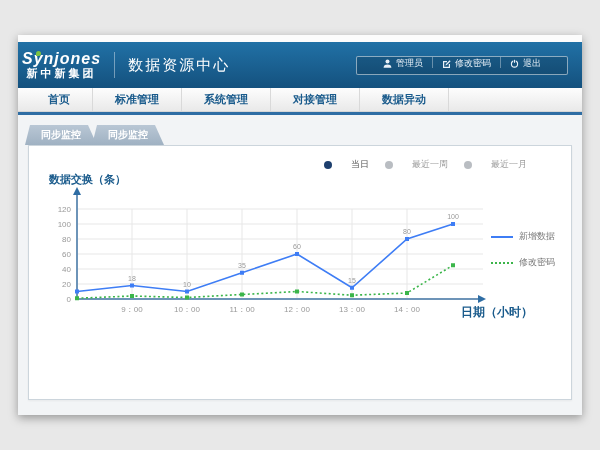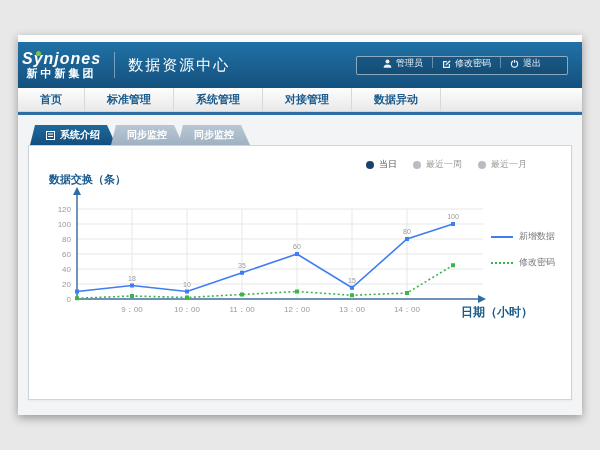--- a/index.html
+++ b/index.html
@@ -23,41 +23,41 @@
   .user-pill { margin-left:auto; margin-right:14px; display:flex; align-items:flex-start;
                border:1px solid rgba(255,255,255,.5); background:rgba(0,0,0,.14);
                border-radius:2px; height:19px; padding:0 17px; }
   .pill-item { display:flex; align-items:center; gap:4px; color:#e9f1f8; font-size:9px;
                padding:0 9px; cursor:pointer; white-space:nowrap; }
   .pill-sep { width:1px; height:11px; background:rgba(255,255,255,.35); }
   .pill-item svg { display:block; }
 
   
   .nav { height:24px; background:linear-gradient(#fdfdfd,#e9e9e9); display:flex;
-         border-bottom:1px solid #d6d6d6; }
+         border-bottom:1px solid #d6d6d6; padding-left:8px; }
   .nav-item { padding:0 22px; display:flex; align-items:center; font-size:11px; font-weight:bold;
               color:#1a5b8c; border-right:1px solid #d9d9d9; cursor:pointer; }
   .nav-underline { height:3px; background:#2e6da4; }
 
   
   .content { position:relative; height:300px; background:#f2f4f6; }
 
   .tabs { position:absolute; left:12px; top:10px; display:flex; height:20px; }
   .tab { height:20px; color:#fff; font-size:10px; font-weight:bold; padding:0 16px;
          display:flex; align-items:center; gap:5px; cursor:pointer;
          clip-path:polygon(0 100%, 5px 0, calc(100% - 9px) 0, 100% 100%); }
   .tab.active { background:linear-gradient(#1f699c,#134f7d); }
   .tab.inactive { background:linear-gradient(#b9c7d5,#9fb1c2); margin-left:-5px; }
   .tab-icon { flex:0 0 auto; }
 
   .panel { position:absolute; left:10px; right:10px; top:30px; height:255px;
            background:#fff; border:1px solid #ccd5dc; box-shadow:0 1px 2px rgba(0,0,0,.05); }
 
   .radio-group { position:absolute; right:44px; top:12px; display:flex; gap:16px; align-items:center; }
-  .radio { display:flex; align-items:center; gap:5px; font-size:9px; color:#9a9a9a; cursor:pointer; }
+  .radio { display:flex; align-items:center; gap:19px; font-size:9px; color:#9a9a9a; cursor:pointer; }
   .radio .dot { width:8px; height:8px; border-radius:50%; background:#b9bdc2; }
   .radio.selected .dot { background:#1d3f6e; }
   .radio.selected span { color:#555; }
 
   .ylabel { position:absolute; left:20px; top:26px; font-size:11px; font-weight:bold; color:#1a5b8c;font-family:Liberation Serif, serif; }
   #chart-svg { position:absolute; left:14px; top:38px; }
   .xlabel { position:absolute; left:432px; top:158px; font-size:12px; font-weight:bold; color:#1a5b8c; }
 
   .legend { position:absolute; left:462px; top:84px; display:flex; flex-direction:column; gap:13px; }
   .legend-item { display:flex; align-items:center; gap:6px; font-size:9px; color:#777; cursor:pointer; }
@@ -116,28 +116,20 @@
     <div class="nav-item">标准管理</div>
     <div class="nav-item">系统管理</div>
     <div class="nav-item">对接管理</div>
     <div class="nav-item">数据异动</div>
   </div>
   <div class="nav-underline"></div>
 
   <div class="content">
 
     <div class="tabs">
-      <div class="tab active">
-        <svg class="tab-icon" width="9" height="9" viewBox="0 0 9 9">
-            <rect x="0.5" y="0.5" width="8" height="8" fill="none" stroke="#fff" stroke-width="1"></rect>
-            <line x1="2" y1="3" x2="7" y2="3" stroke="#fff" stroke-width="1"></line>
-            <line x1="2" y1="5.5" x2="7" y2="5.5" stroke="#fff" stroke-width="1"></line>
-          </svg>
-        <span>系统介绍</span>
-      </div>
       <div class="tab inactive">
         <span>同步监控</span>
       </div>
       <div class="tab inactive">
         <span>同步监控</span>
       </div>
     </div>
 
     <div class="panel">
 

